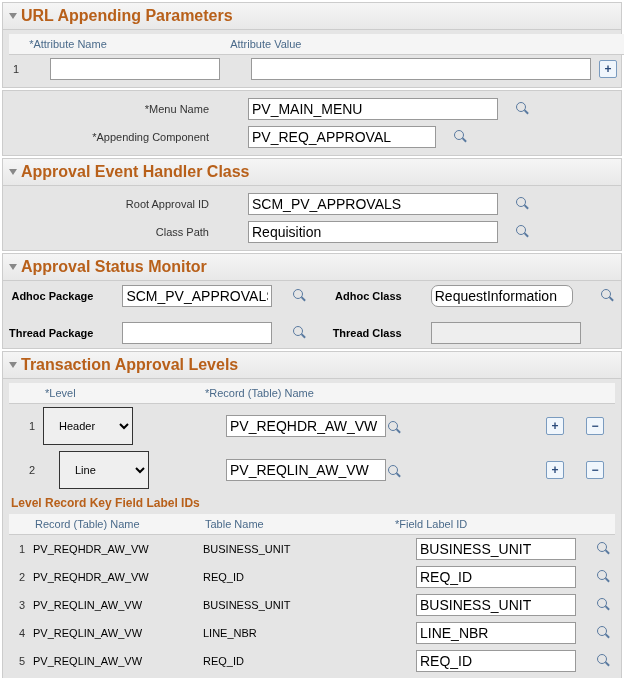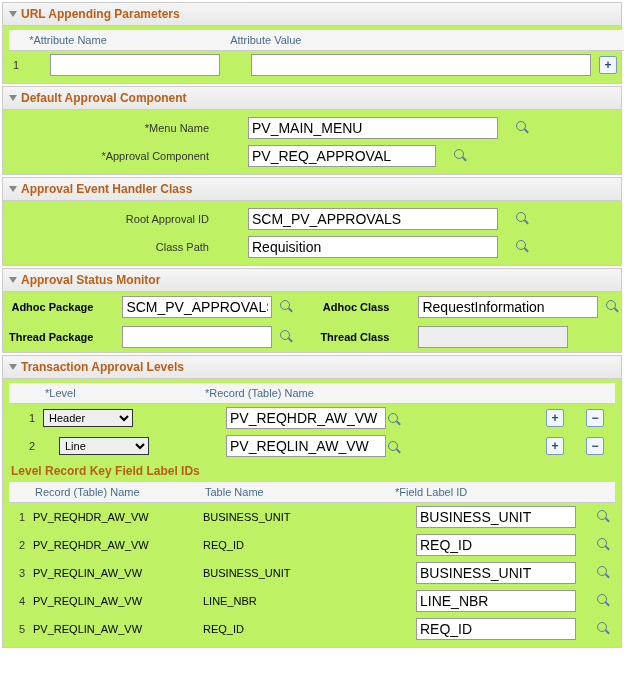--- a/index.html
+++ b/index.html
@@ -1,36 +1,36 @@
 <!DOCTYPE html>
 <html><head>
 <meta charset="utf-8">
 <style>
   * { box-sizing: border-box; margin: 0; padding: 0; }
   body { font-family: Arial, sans-serif; font-size: 11px; background: #fff; width: 624px; }
   .section { border: 1px solid #ccc; margin: 2px; }
   .section-header { background: linear-gradient(#f5f5f5,#e8e8e8); padding: 4px 6px; display: flex; align-items: center; gap: 4px; border-bottom: 1px solid #ccc; }
-  .section-title { color: #b8601a; font-weight: bold; font-size: 12px; }
+  .section-title { color: #b8601a; font-weight: bold; font-size: 16px; }
   .collapse-icon { width: 0; height: 0; border-left: 4px solid transparent; border-right: 4px solid transparent; border-top: 6px solid #888; display: inline-block; cursor: pointer; }
-  .section-body { padding: 4px 6px; background: #bef264; }
+  .section-body { padding: 4px 6px; background: #e5e5e5; }
   table.grid { width: 100%; border-collapse: collapse; }
   table.grid th { text-align: left; color: #4a6a8a; font-size: 11px; font-weight: normal; padding: 4px 6px; border-bottom: 1px solid #ccc; background: #f5f5f5; cursor: pointer; }
   table.grid th.req::before { content: "*"; }
   table.grid td { padding: 3px 4px; }
   .rownum { text-align: right; padding-right: 6px; width: 20px; color: #333; }
   input[type=text] { font-size: 14px; padding: 2px 3px; border: 1px solid #999; margin-left: 23px; }
-  select { font-size: 11px; padding: 1px; border: 1px solid #333; }
+  select { font-size: 11px; padding: 11px; border: 1px solid #333; }
   .icon-btn { width: 18px; height: 18px; border: 1px solid #7a9bbf; background: #f0f6fc; display: inline-flex; align-items: center; justify-content: center; font-size: 12px; font-weight: bold; color: #2a4a7a; cursor: pointer; border-radius: 2px; }
   .lookup-icon { display:inline-block; width:14px; height:14px; position:relative; cursor:pointer; vertical-align:middle; margin-left:2px;}
   .lookup-icon::before { content:""; position:absolute; width:8px; height:8px; border:1.5px solid #5a7aa0; border-radius:50%; left:0; top:0;}
   .lookup-icon::after { content:""; position:absolute; width:5px; height:1.5px; background:#5a7aa0; transform:rotate(45deg); left:8px; top:9px;}
   .form-row { display:flex; align-items:center; gap:16px; padding:3px 0;}
   .form-label { text-align:right; width:200px; color:#333; }
   .form-label.req::before { content:"*"; }
-  .asm-grid { display:grid; grid-template-columns: auto 1fr auto auto 1fr auto; gap:8px 6px; align-items:center;}
+  .asm-grid { display:grid; grid-template-columns: auto 1fr auto auto 1fr auto; gap:15px 6px; align-items:center;}
   .asm-grid .lbl { text-align:right; white-space:nowrap; font-weight:bold;}
   .sub-title { color:#b8601a; font-weight:bold; font-size:12px; padding:4px 2px;}
   .action-cell { width:40px; text-align:center;}
 </style>
 </head>
 <body>
 
 <div class="section">
   <div class="section-header">
     <span class="collapse-icon"></span>
@@ -52,32 +52,28 @@
         <td><input type="text" style="width: 340px;" value=""></td>
         <td class="action-cell"><span class="icon-btn">+</span></td>
         <td class="action-cell"><span class="icon-btn">−</span></td>
       </tr>
     </tbody>
       </table>
   </div>
 </div>
 
 <div class="section">
-  <div class="section-header">
-    <span class="collapse-icon"></span>
-    <span class="section-title">Default Approval Component</span>
-  </div>
   <div class="section-body">
     <div class="form-row">
       <span class="form-label req">Menu Name</span>
       <input type="text" style="width: 250px;" value="PV_MAIN_MENU">
       <span class="lookup-icon"></span>
     </div>
     <div class="form-row">
-      <span class="form-label req">Approval Component</span>
+      <span class="form-label req">Appending Component</span>
       <input type="text" style="width: 188px;" value="PV_REQ_APPROVAL">
       <span class="lookup-icon"></span>
     </div>
   </div>
 </div>
 
 <div class="section">
   <div class="section-header">
     <span class="collapse-icon"></span>
     <span class="section-title">Approval Event Handler Class</span>
@@ -100,21 +96,21 @@
   <div class="section-header">
     <span class="collapse-icon"></span>
     <span class="section-title">Approval Status Monitor</span>
   </div>
   <div class="section-body">
     <div class="asm-grid">
       <span class="lbl">Adhoc Package</span>
       <span><input type="text" style="width: 150px;" value="SCM_PV_APPROVALS"></span>
       <span class="lookup-icon"></span>
       <span class="lbl" style="padding-left:20px;">Adhoc Class</span>
-      <span><input type="text" style="width: 180px;" value="RequestInformation"></span>
+      <span><input type="text" style="width: 142px; border-radius: 7px;" value="RequestInformation"></span>
       <span class="lookup-icon"></span>
 
       <span class="lbl">Thread Package</span>
       <span><input type="text" style="width: 150px;" value=""></span>
       <span class="lookup-icon"></span>
       <span class="lbl" style="padding-left:20px;">Thread Class</span>
       <span><input type="text" style="width: 150px; background: rgb(238, 238, 238);" disabled="" value=""></span>
       <span></span>
     </div>
   </div>

